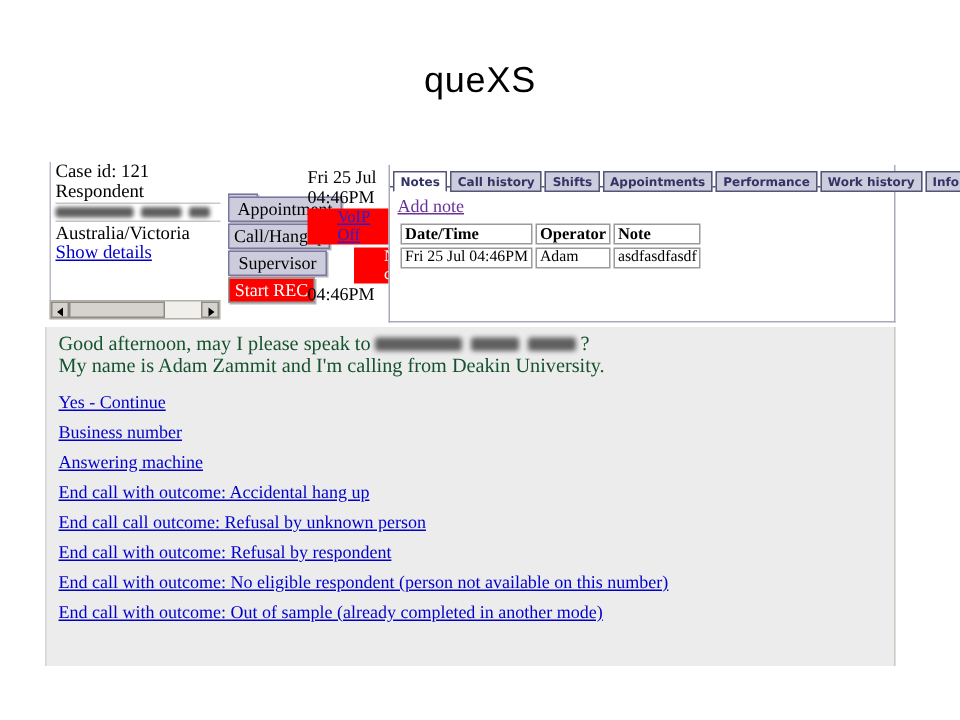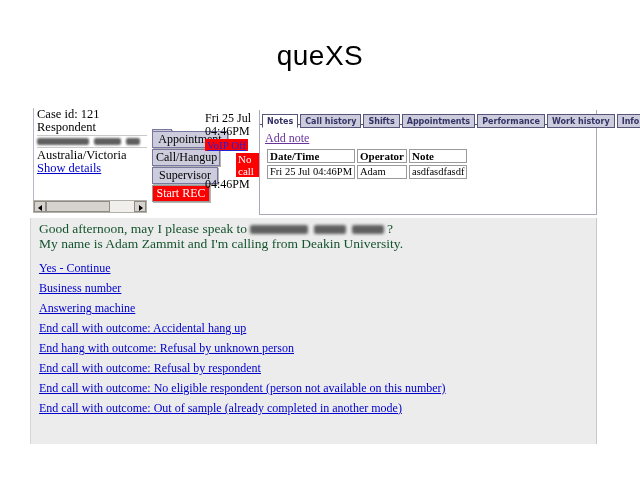--- a/index.html
+++ b/index.html
@@ -1,20 +1,20 @@
 <!DOCTYPE html>
 <html><head>
 <meta charset="utf-8">
 <style>
   html,body{margin:0;padding:0;width:640px;height:480px;background:#ffffff;overflow:hidden;}
   body{position:relative;font-family:"Liberation Serif",serif;color:#000;}
 
   
   #page-title{position:absolute;top:40px;left:0;width:640px;text-align:center;
-    font-family:"Liberation Sans",sans-serif;font-size:28px;letter-spacing:0.5px;color:#000;}
+    font-family:"Liberation Sans",sans-serif;font-size:24px;letter-spacing:0.5px;color:#000;}
 
   
   #case-panel{position:absolute;left:33px;top:108px;width:115px;height:104px;border-left:1px solid #b9b9c6;padding-left:3px;}
   #case-panel .row{height:13px;font-size:12.5px;line-height:13px;white-space:nowrap;}
   #redacted-name{height:11px;margin:1px 0;border-top:1px solid #c9c9c9;border-bottom:1px solid #c9c9c9;
     width:110px;display:flex;align-items:center;}
   .blob{display:inline-block;height:7px;background:#5f5f5f;border-radius:2px;filter:blur(1.3px);margin-right:5px;}
   a.blue{color:#0000cc;text-decoration:underline;cursor:pointer;}
   a.purple{color:#663399;text-decoration:underline;cursor:pointer;margin-top:40px;}
 
@@ -24,21 +24,21 @@
     font-size:12px;line-height:14px;text-align:center;color:#000;padding:0 3px;cursor:pointer;}
   #btn-end{top:129px;width:20px;text-align:right;}
   #btn-appointment{top:131px;width:76px;}
   #btn-callhangup{top:149px;width:68px;}
   #btn-supervisor{top:167px;width:66px;}
   #btn-startrec{top:185px;width:58px;background:#ff0000;color:#ffffff;border-color:#9a9a9a;}
 
   
   #status-col{position:absolute;left:205px;top:112px;width:60px;font-size:12px;line-height:13px;}
   #status-col .trow{height:13px;white-space:nowrap;}
-  .redbox{display:inline-block;background:#ff0000;font-size:11px;line-height:12px;padding:0 2px;margin:1px 0;}
+  .redbox{display:inline-block;background:#ff0000;font-size:11px;line-height:12px;padding:0 20px;margin:1px 0;}
   .redbox a{color:#2222dd;text-decoration:underline;cursor:pointer;}
   .redbox.nocall{color:#ffffff;margin-left:31px;}
 
   
   #notes-pane{position:absolute;left:259px;top:110px;width:338px;height:105px;box-sizing:border-box;
     background:#fff;border-left:1px solid #a9a9bd;border-right:1px solid #a9a9bd;border-bottom:1px solid #a9a9bd;}
   #tabstrip{height:14px;border-bottom:1px solid #55557a;white-space:nowrap;padding-left:2px;}
   .tab{display:inline-block;box-sizing:border-box;height:14px;font-family:"DejaVu Sans",sans-serif;
     font-size:8px;font-weight:bold;color:#333366;background:#ccccdd;border:1px solid #55557a;
     padding:2px 4px 0 4px;margin-right:2px;vertical-align:bottom;cursor:pointer;}
@@ -133,18 +133,18 @@
 <div id="script-pane">
   <div id="script-text">
     <span>Good afternoon, may I please speak to</span><span class="blob" style="width:58px"></span><span class="blob" style="width:32px"></span><span class="blob" style="width:32px"></span><span>?</span><br>
     <span>My name is Adam Zammit and I'm calling from Deakin University.</span>
   </div>
   <div id="option-links">
     <a class="opt">Yes - Continue</a>
     <a class="opt">Business number</a>
     <a class="opt">Answering machine</a>
     <a class="opt">End call with outcome: Accidental hang up</a>
-    <a class="opt">End hang with outcome: Refusal by unknown person</a>
+    <a class="opt">End call call outcome: Refusal by unknown person</a>
     <a class="opt">End call with outcome: Refusal by respondent</a>
     <a class="opt">End call with outcome: No eligible respondent (person not available on this number)</a>
     <a class="opt">End call with outcome: Out of sample (already completed in another mode)</a>
   </div>
 </div>
 
 </body></html>

